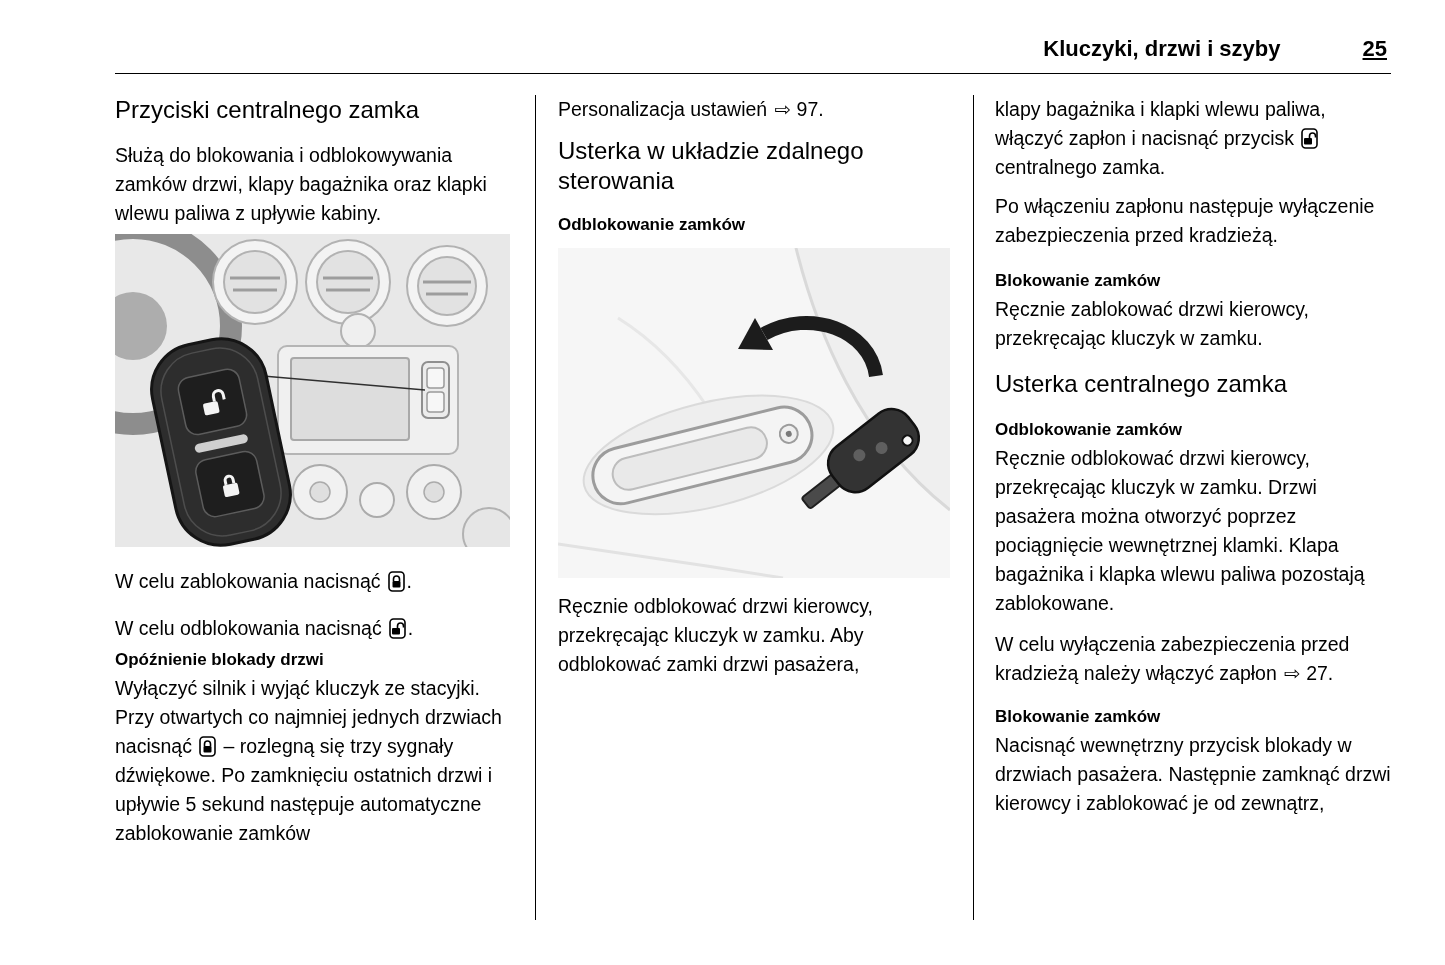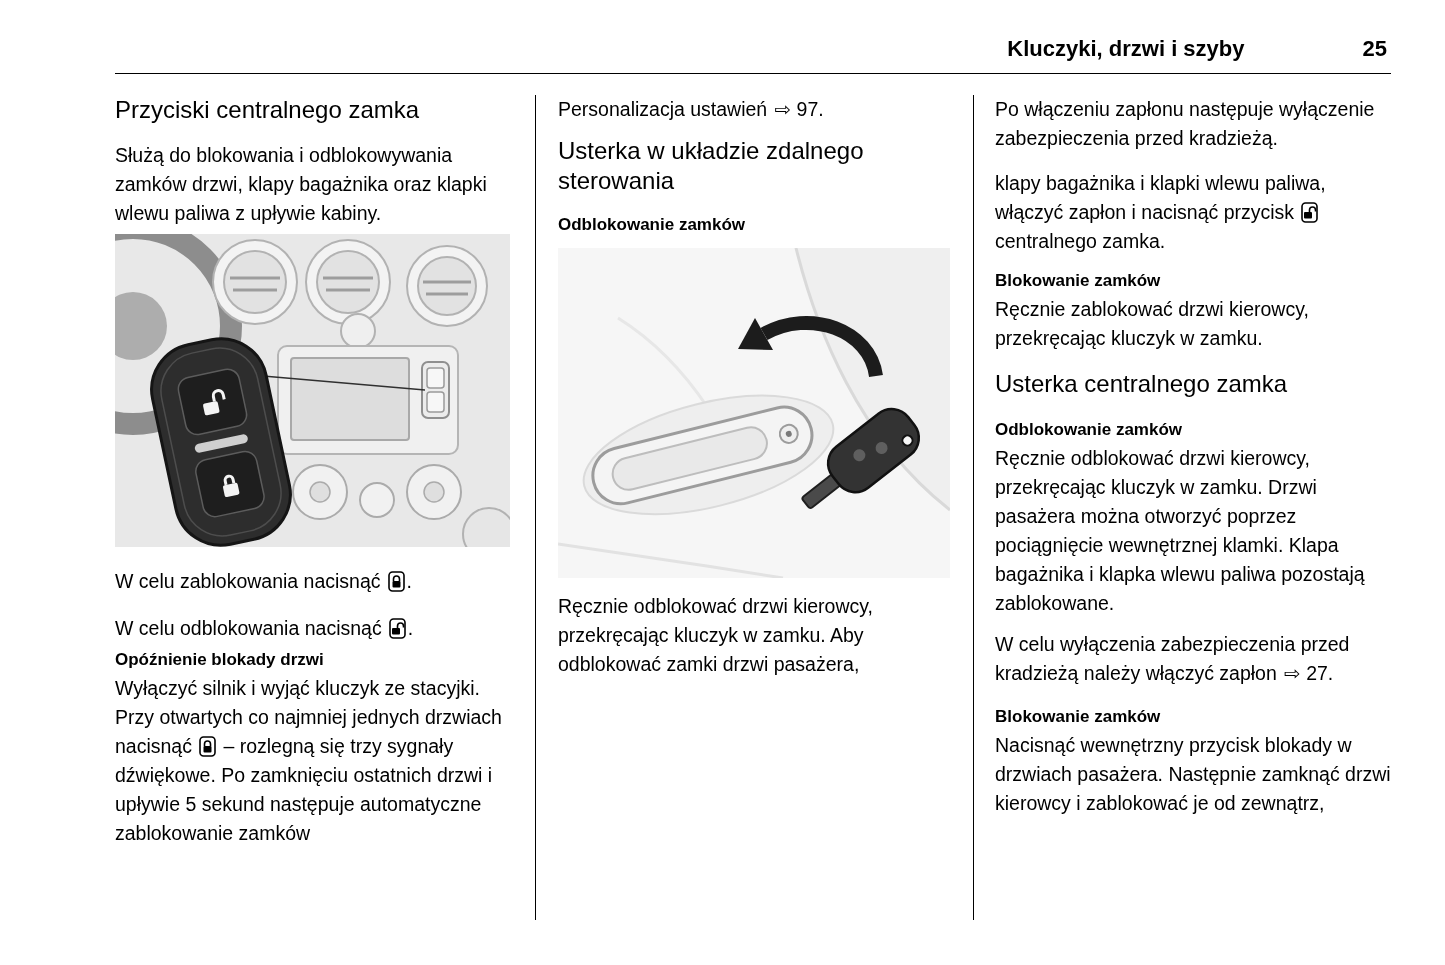--- a/index.html
+++ b/index.html
@@ -1,22 +1,22 @@
 <!DOCTYPE html>
 <html><head>
 <meta charset="utf-8">
 <style>
   * { margin:0; padding:0; box-sizing:border-box; }
   html,body { width:1445px; height:965px; background:#fff; color:#000;
               font-family:"Liberation Sans","DejaVu Sans",sans-serif; }
   .page { position:relative; width:1445px; height:965px; overflow:hidden; background:#fff; }
 
-  .header-row { position:absolute; top:36px; right:58px; display:flex; align-items:baseline; gap:118px; }
+  .header-row { position:absolute; top:36px; right:58px; display:flex; align-items:baseline; gap:82px; }
   .header-title { font-size:22px; font-weight:bold; }
-  .page-number { font-size:22px; font-weight:bold; }
+  .page-number { font-size:22px; font-weight:bold;text-decoration:underline; }
   .header-rule { position:absolute; top:73px; left:115px; width:1276px; height:1px; background:#000; }
 
   .vdiv { position:absolute; top:95px; width:1px; height:825px; background:#000; }
   .vdiv1 { left:535px; }
   .vdiv2 { left:973px; }
 
   .col { position:absolute; top:95px; }
   .col1 { left:115px; width:402px; }
   .col2 { left:558px; width:398px; }
   .col3 { left:995px; width:398px; }
@@ -155,27 +155,27 @@
           <circle cx="20" cy="3" r="6" fill="#5f5f5f"></circle>
           <circle cx="45" cy="13" r="5" fill="#f6f6f6" stroke="#111111" stroke-width="2"></circle>
         </g>
       </svg>
     </figure>
 
     <p class="body">Ręcznie odblokować drzwi kierowcy, przekręcając kluczyk w zamku. Aby odblokować zamki drzwi pasażera,</p>
   </section>
 
   <section class="col col3">
-    <p class="body mb16">Po włączeniu zapłonu następuje wyłączenie zabezpieczenia przed kradzieżą.</p>
-
     <p class="body mb10"><span>klapy bagażnika i klapki wlewu paliwa, włączyć zapłon i nacisnąć przycisk</span><span class="keybtn"><svg width="17" height="21" viewBox="0 0 17 21">
             <rect x="1" y="1" width="15" height="19" rx="3.5" fill="#fff" stroke="#000" stroke-width="1.6"></rect>
             <path d="M8.5 10 V8 a3 3 0 0 1 6 0 V9.6" fill="none" stroke="#000" stroke-width="1.6"></path>
             <rect x="3" y="10" width="8" height="6.5" rx="1" fill="#000"></rect>
           </svg></span> <span>centralnego zamka.</span></p>
+
+    <p class="body mb16">Po włączeniu zapłonu następuje wyłączenie zabezpieczenia przed kradzieżą.</p>
 
     <div class="sub">Blokowanie zamków</div>
     <p class="body mb16">Ręcznie zablokować drzwi kierowcy, przekręcając kluczyk w zamku.</p>
 
     <h2 class="section mb16">Usterka centralnego zamka</h2>
 
     <div class="sub">Odblokowanie zamków</div>
     <p class="body mb12">Ręcznie odblokować drzwi kierowcy, przekręcając kluczyk w zamku. Drzwi pasażera można otworzyć poprzez pociągnięcie wewnętrznej klamki. Klapa bagażnika i klapka wlewu paliwa pozostają zablokowane.</p>
 
     <p class="body mb14"><span>W celu wyłączenia zabezpieczenia przed kradzieżą należy włączyć zapłon</span><span class="ref-arrow">⇨</span><span>27.</span></p>

